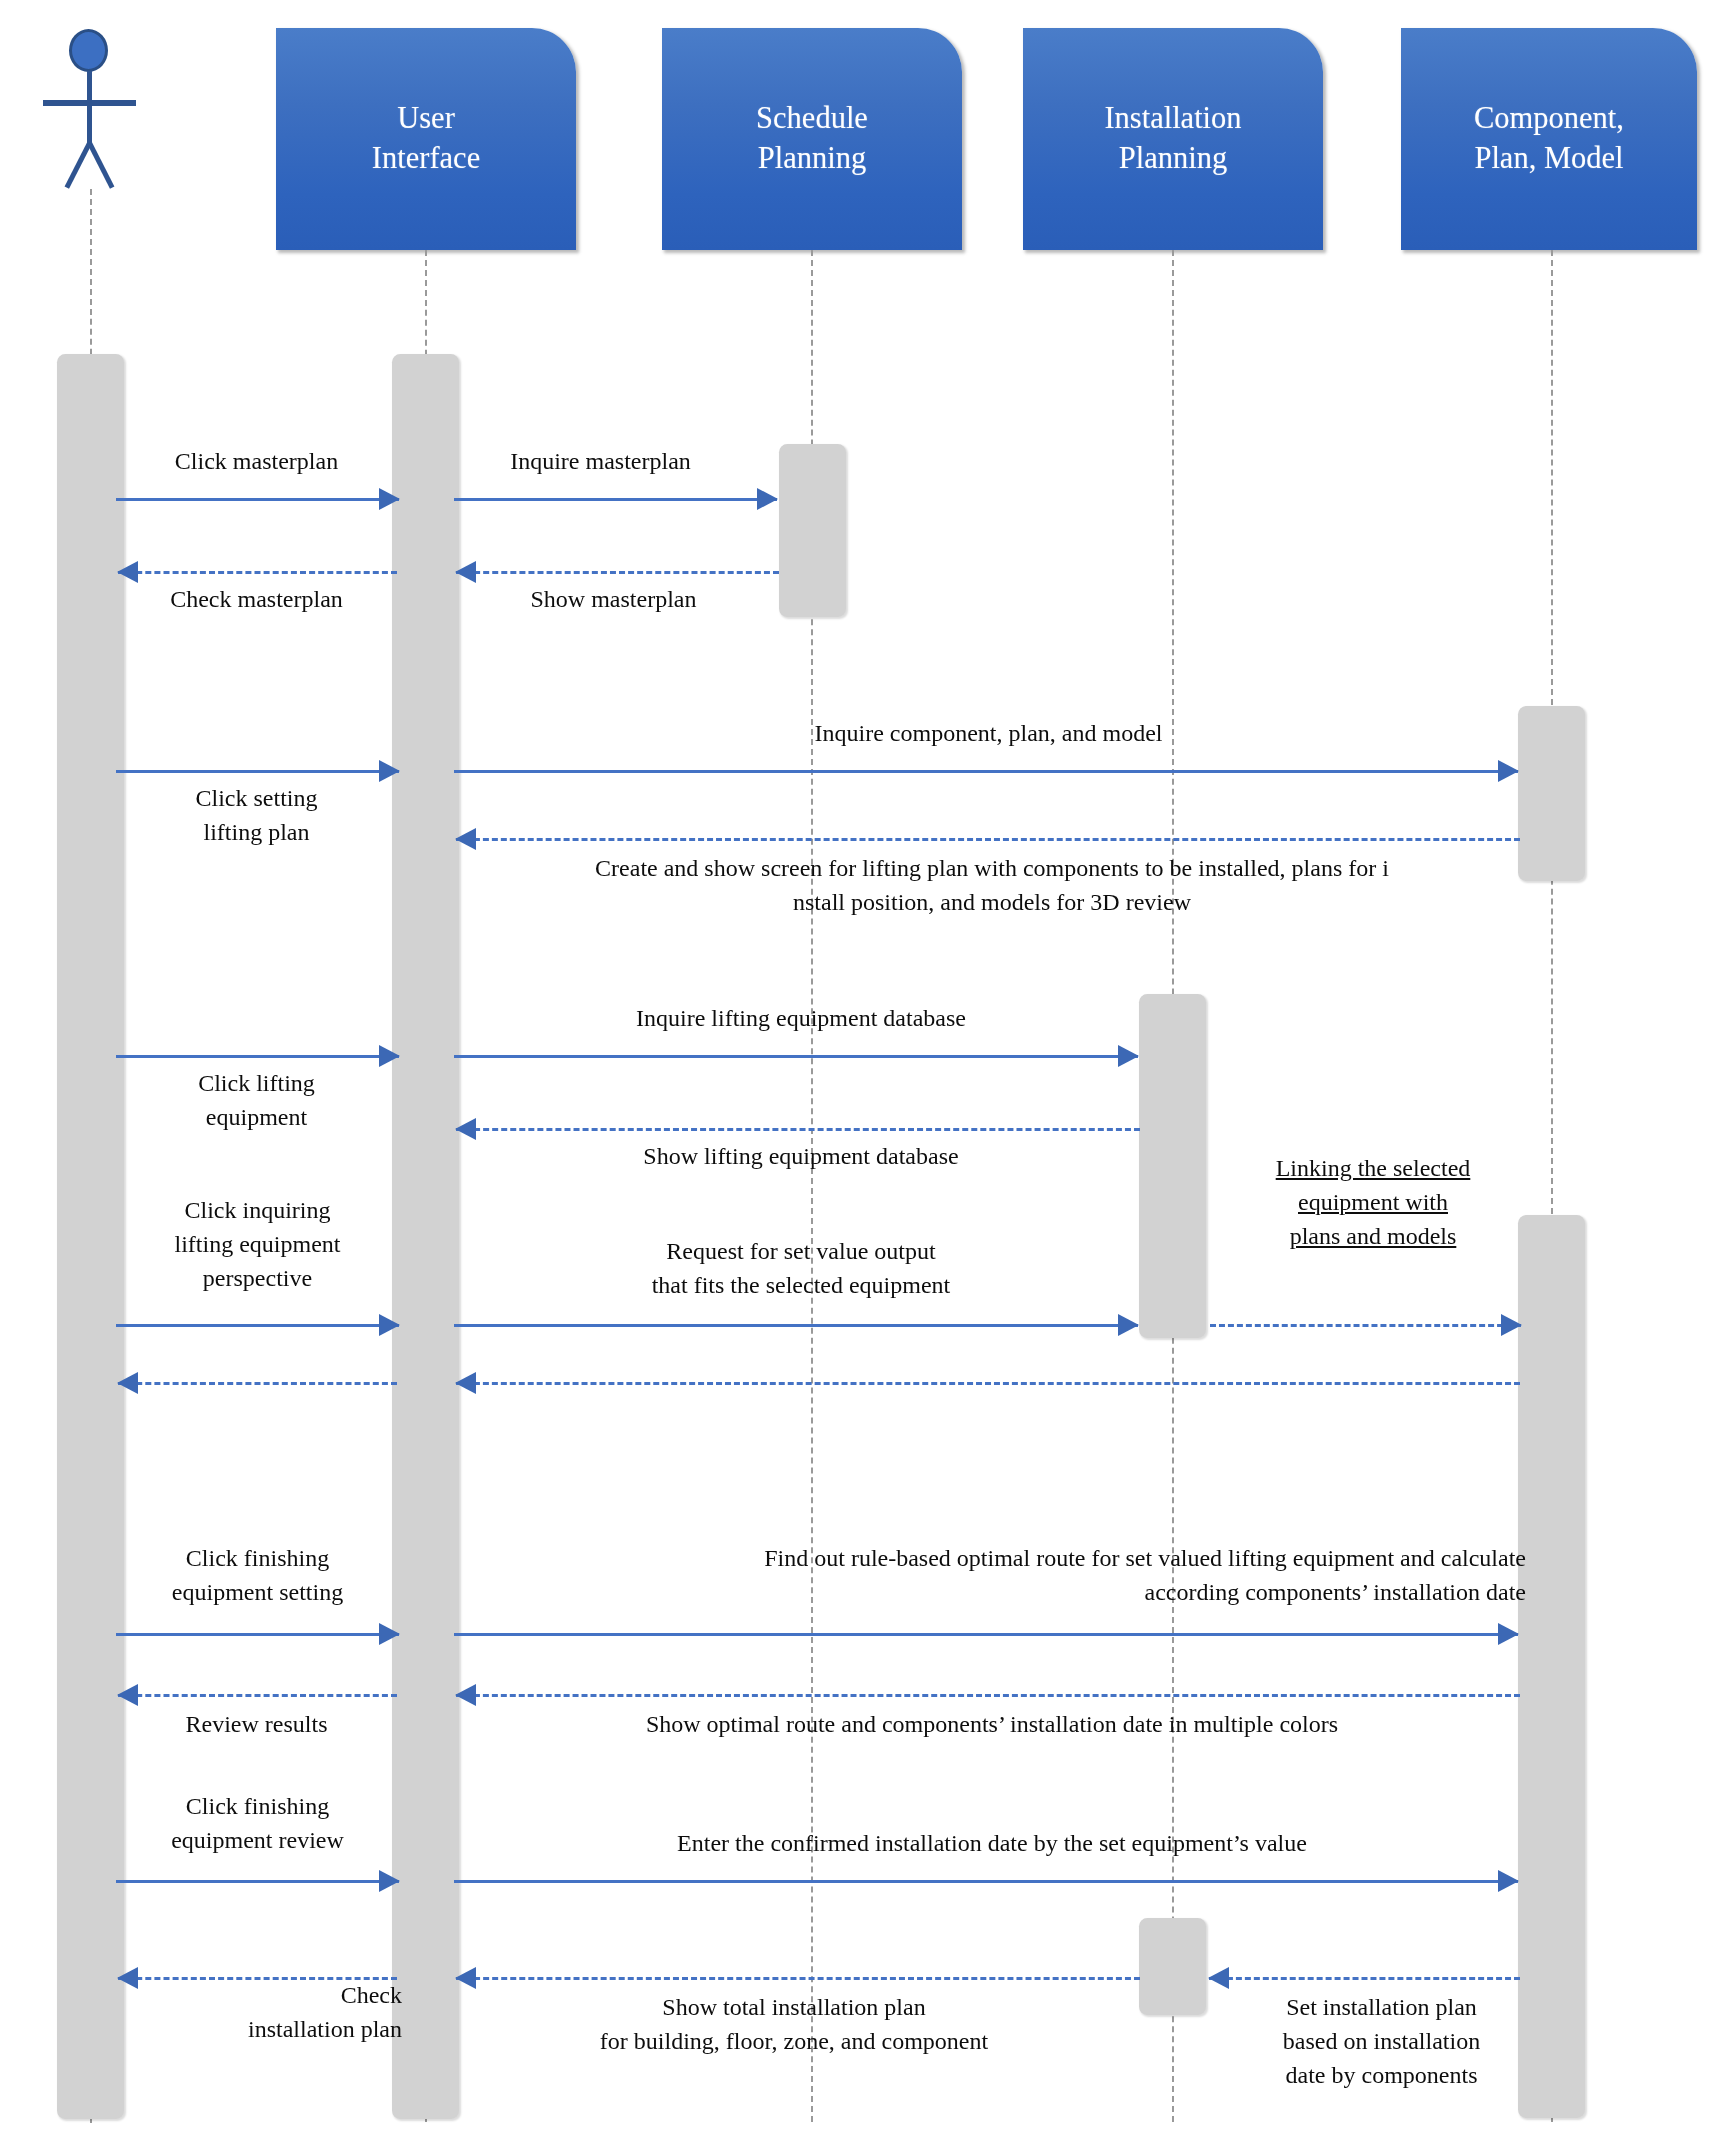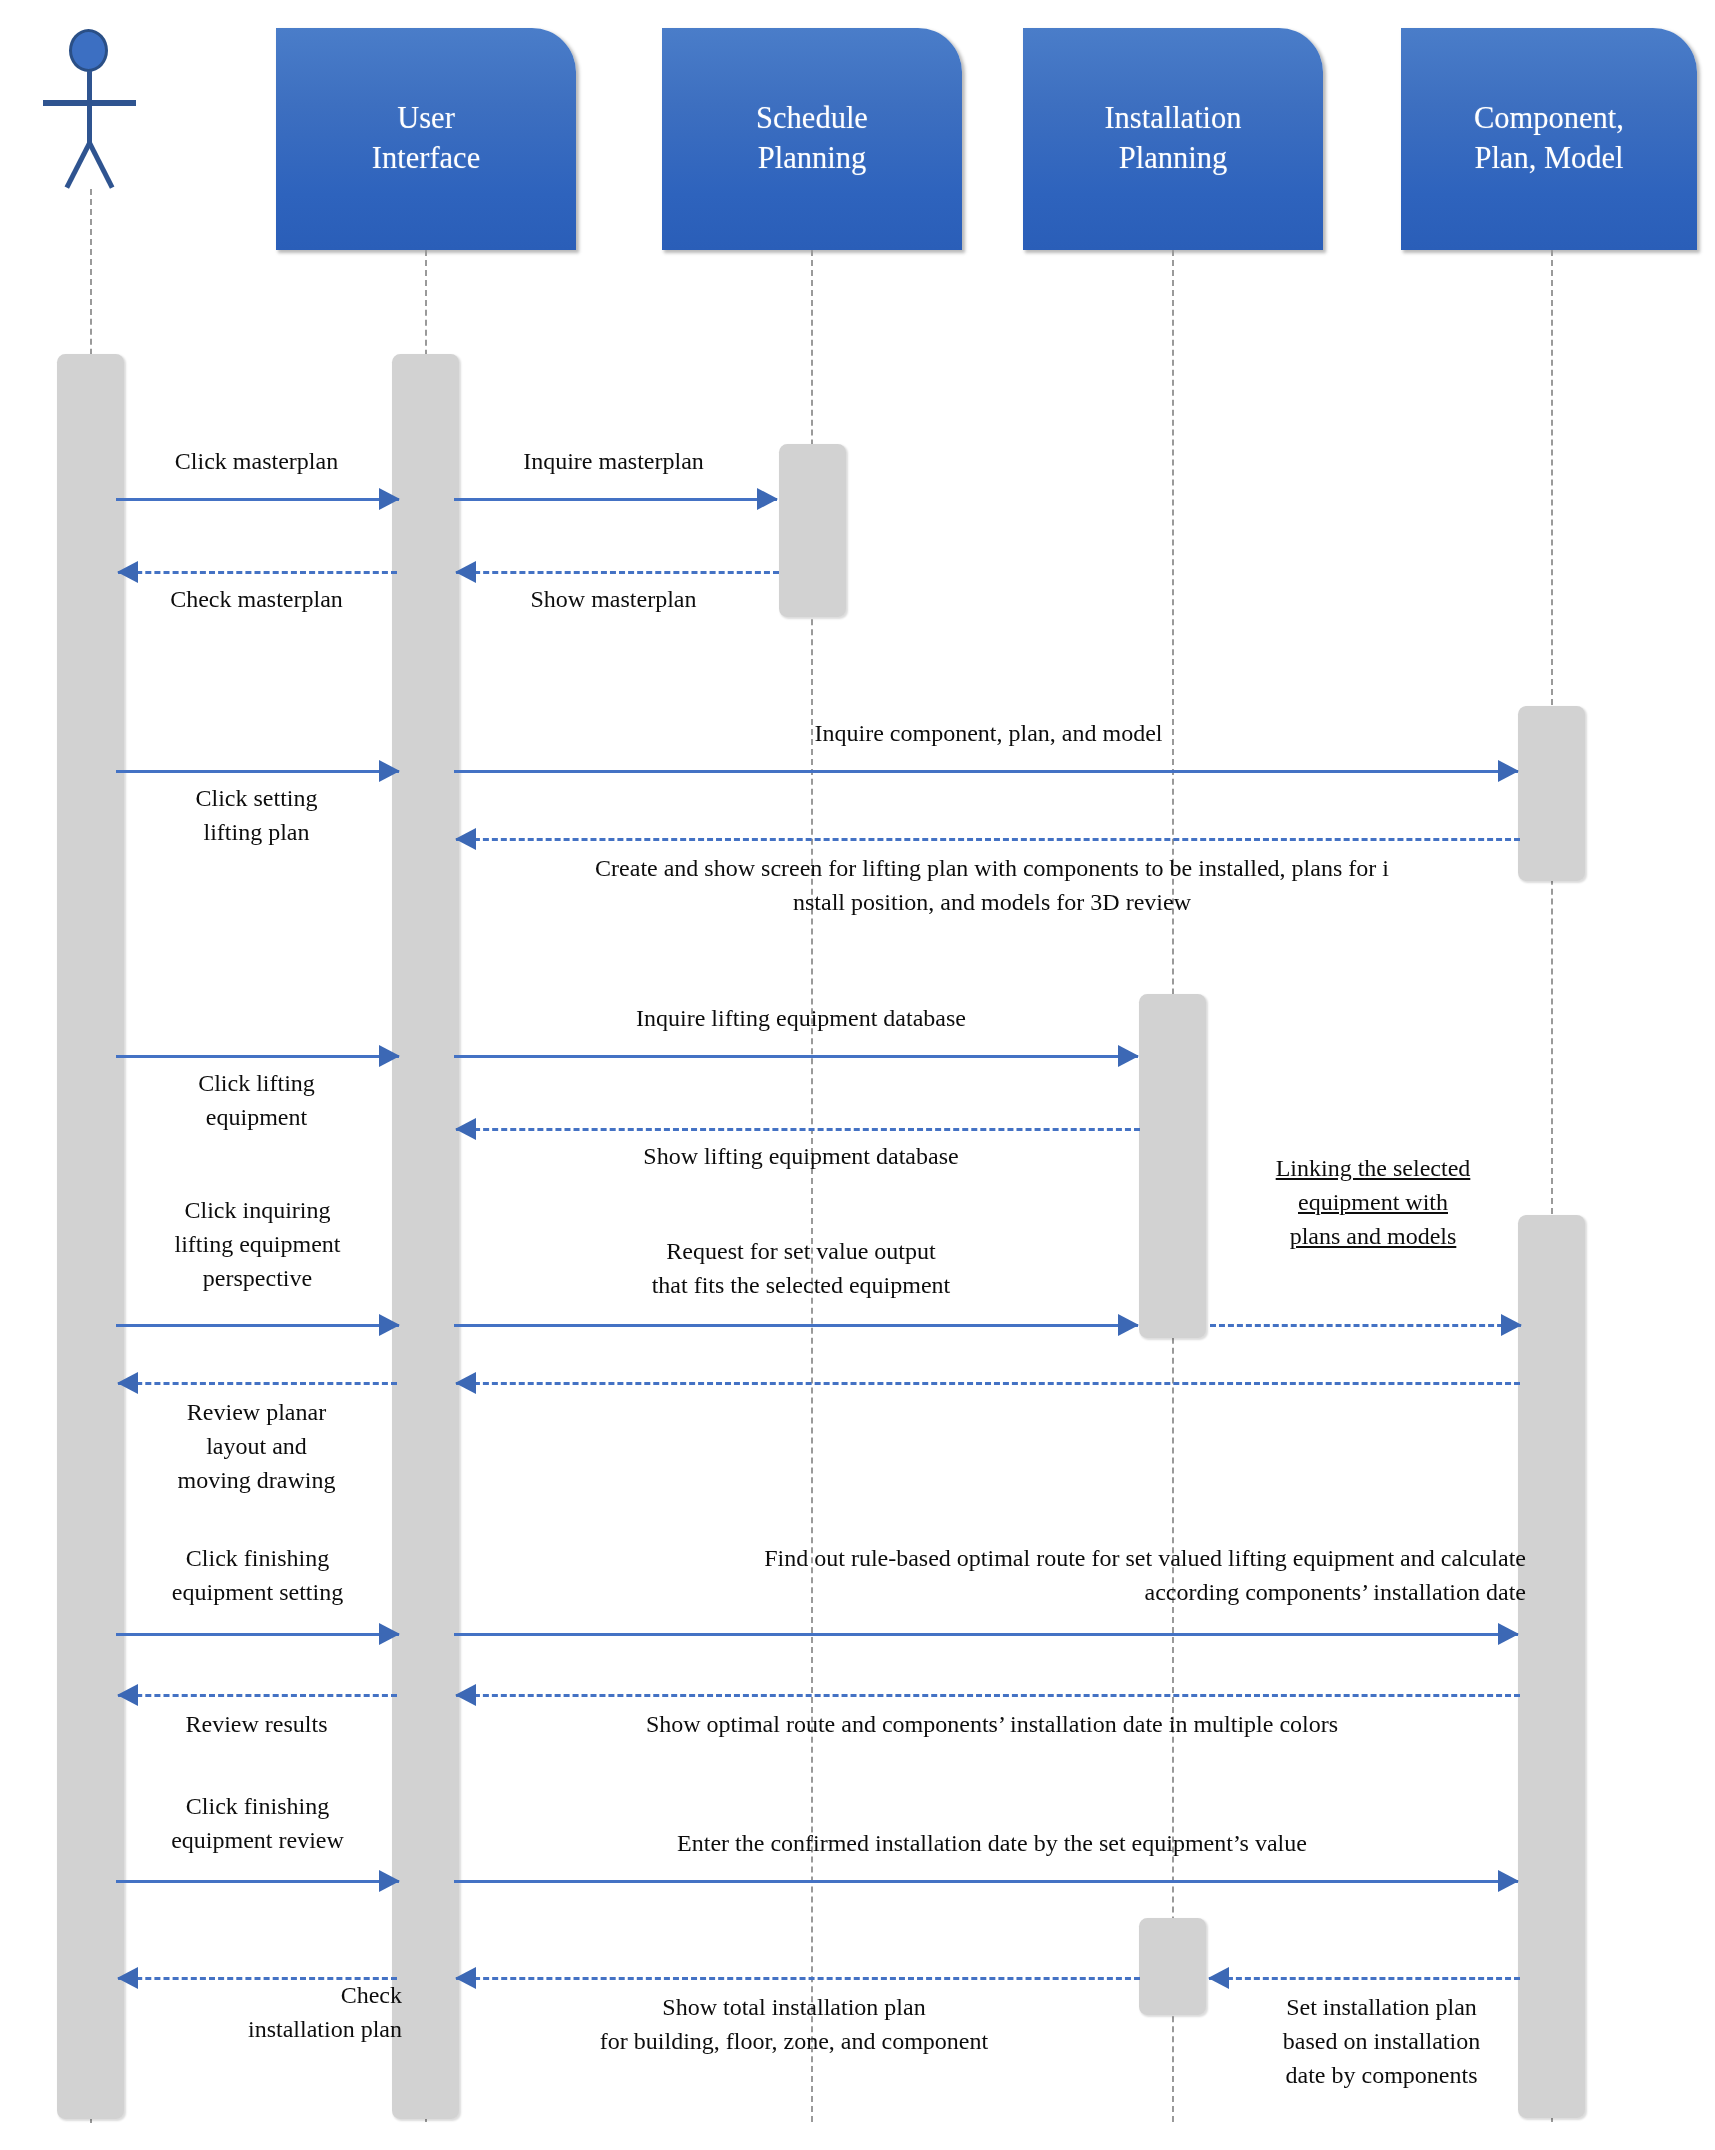--- a/index.html
+++ b/index.html
@@ -101,21 +101,21 @@
   <div class="msg solid right" style="left:116px;top:498px;width:283px;">
     <div class="line"></div>
     <div class="ahead"></div>
   </div>
   <div class="lbl" style="left:111px;top:444px;width:291px;">Click masterplan</div>
 
   <div class="msg solid right" style="left:454px;top:498px;width:323px;">
     <div class="line"></div>
     <div class="ahead"></div>
   </div>
-  <div class="lbl" style="left:447px;top:444px;width:333px;">Inquire masterplan</div>
+  <div class="lbl" style="left:434px;top:444px;width:333px;">Inquire masterplan</div>
 
   <div class="msg dashed left" style="left:118px;top:571px;width:279px;">
     <div class="line"></div>
     <div class="ahead"></div>
   </div>
   <div class="lbl" style="left:111px;top:582px;width:291px;">Check masterplan</div>
 
   <div class="msg dashed left" style="left:456px;top:571px;width:323px;">
     <div class="line"></div>
     <div class="ahead"></div>
@@ -181,23 +181,20 @@
     <div class="line"></div>
     <div class="ahead"></div>
   </div>
   <div class="lbl" style="left:458px;top:1234px;width:686px;">Request for set value output
 that fits the selected equipment</div>
 
   <div class="msg dashed left" style="left:118px;top:1382px;width:279px;">
     <div class="line"></div>
     <div class="ahead"></div>
   </div>
-  <div class="lbl" style="left:111px;top:1395px;width:291px;">Review planar
-layout and
-moving drawing</div>
 
   <div class="msg dashed left" style="left:456px;top:1382px;width:1064px;">
     <div class="line"></div>
     <div class="ahead"></div>
   </div>
 
   <div class="msg solid right" style="left:116px;top:1633px;width:283px;">
     <div class="line"></div>
     <div class="ahead"></div>
   </div>

